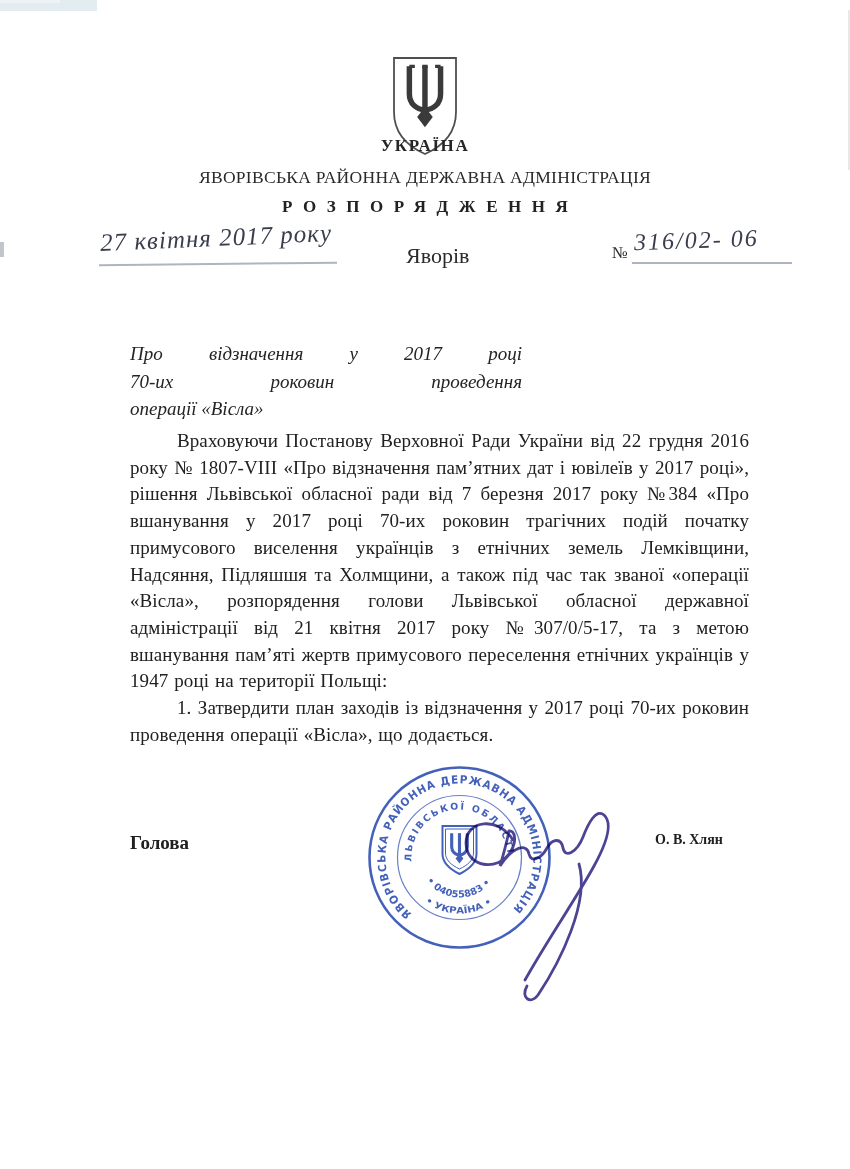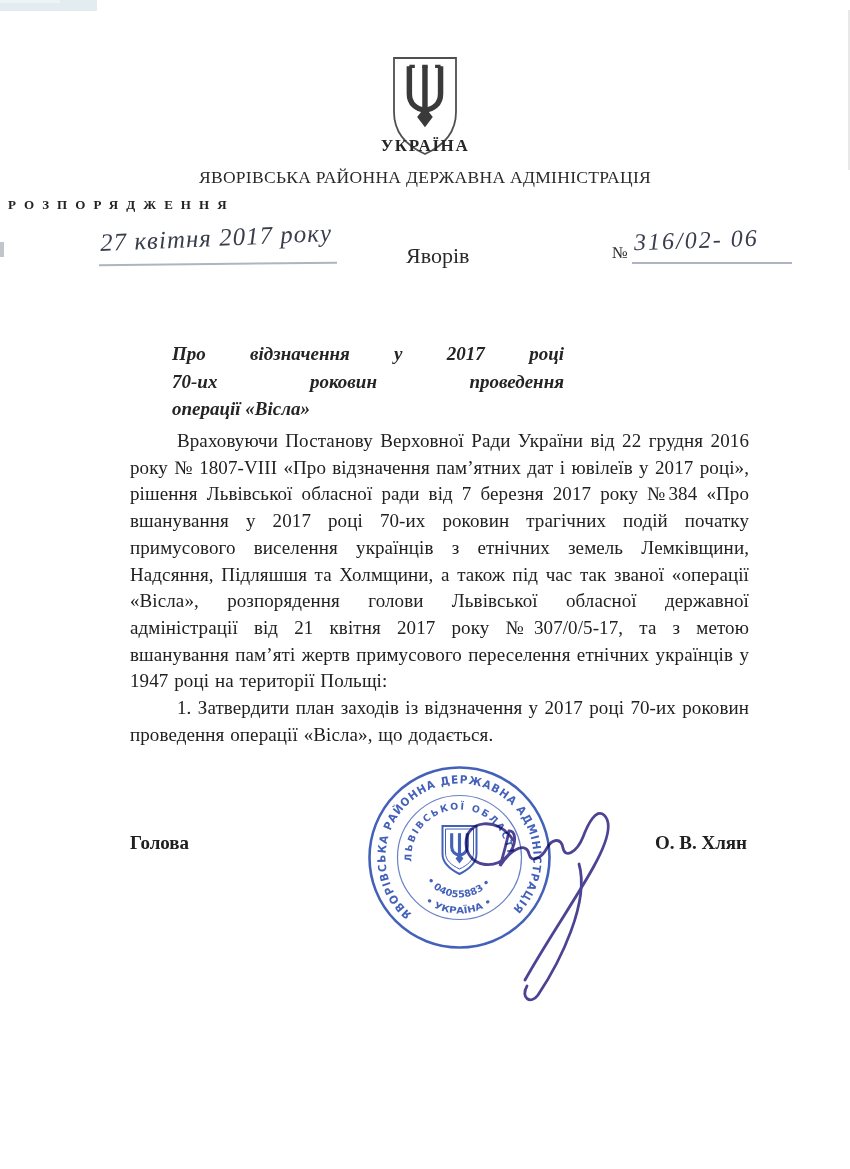--- a/index.html
+++ b/index.html
@@ -17,48 +17,48 @@
   .artifact-top2{position:absolute;left:0;top:15;width:60px;height:3px;background:#eef3f6;}
   .artifact-left{position:absolute;left:0;top:242px;width:4px;height:15px;background:#8f979e;opacity:.55;}
   .artifact-right{position:absolute;right:0;top:10px;width:2px;height:160px;background:#e8e8e8;}
 
   
   .emblem{position:absolute;left:387px;top:54px;width:76px;height:104px;}
   .country{position:absolute;left:0;top:136px;width:100%;text-align:center;
            font-size:17px;font-weight:bold;letter-spacing:1.6px;color:#262626;}
   .org{position:absolute;left:0;top:167px;width:100%;text-align:center;
        font-size:17.5px;letter-spacing:.3px;color:#2a2a2a;}
-  .doctype{position:absolute;left:0;top:197px;width:100%;text-align:left;
-           font-size:13px;font-weight:bold;letter-spacing:.62em;text-indent:.62em;color:#222;}
+  .doctype{position:absolute;left:0;top:197px;width:100%;text-align:center;
+           font-size:17px;font-weight:bold;letter-spacing:.62em;text-indent:.62em;color:#222;}
 
   
   .hw{font-style:italic;color:#3a3e4c;}
   .hw-date{position:absolute;left:100px;top:224px;font-size:25px;transform:rotate(-2.5deg);
            letter-spacing:1px;white-space:nowrap;}
   .date-underline{position:absolute;left:99px;top:263px;width:238px;height:2px;background:#aeb4c0;transform:rotate(-.6deg);}
   .place{position:absolute;left:406px;top:243px;font-size:22px;color:#2a2a2a;}
   .num-label{position:absolute;left:612px;top:243px;font-size:16.5px;color:#2a2a2a;}
   .hw-number{position:absolute;left:634px;top:227px;font-size:24px;transform:rotate(-2deg);
              letter-spacing:2px;white-space:nowrap;}
   .number-underline{position:absolute;left:632px;top:262px;width:160px;height:2px;background:#aeb4c0;}
 
   
   .subject{position:absolute;left:130px;top:340px;width:392px;
-           font-size:19px;font-weight:bold;font-style:italic;line-height:27.5px;color:#242424;margin-left:42px;}
+           font-size:19px;font-weight:normal;font-style:italic;line-height:27.5px;color:#242424;}
   .subject .just{text-align:justify;text-align-last:justify;}
 
   
   .body-text{position:absolute;left:130px;top:428px;width:619px;
              font-size:19px;line-height:26.7px;text-align:justify;color:#212121;
              letter-spacing:.1px;word-spacing:1px;}
   .body-text p{margin:0;text-indent:47px;}
 
   
   .sign-title{position:absolute;left:130px;top:832px;font-size:19px;font-weight:bold;color:#202020;}
-  .sign-name{position:absolute;left:655px;top:832px;font-size:19px;font-weight:bold;color:#202020;white-space:nowrap;}
+  .sign-name{position:absolute;left:655px;top:832px;font-size:14px;font-weight:bold;color:#202020;white-space:nowrap;}
 
   
   .stamp{position:absolute;left:352px;top:750px;width:215px;height:215px;mix-blend-mode:multiply;}
   .stamp text{font-family:"DejaVu Sans","Liberation Sans",sans-serif;font-weight:bold;}
   .autograph{position:absolute;left:428px;top:780px;width:230px;height:245px;mix-blend-mode:multiply;}
 </style>
 </head>
 <body>
 
 <div class="page">

